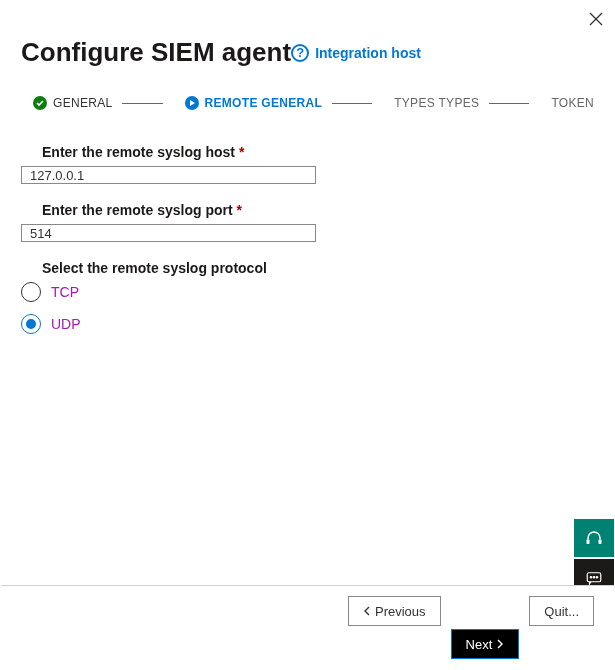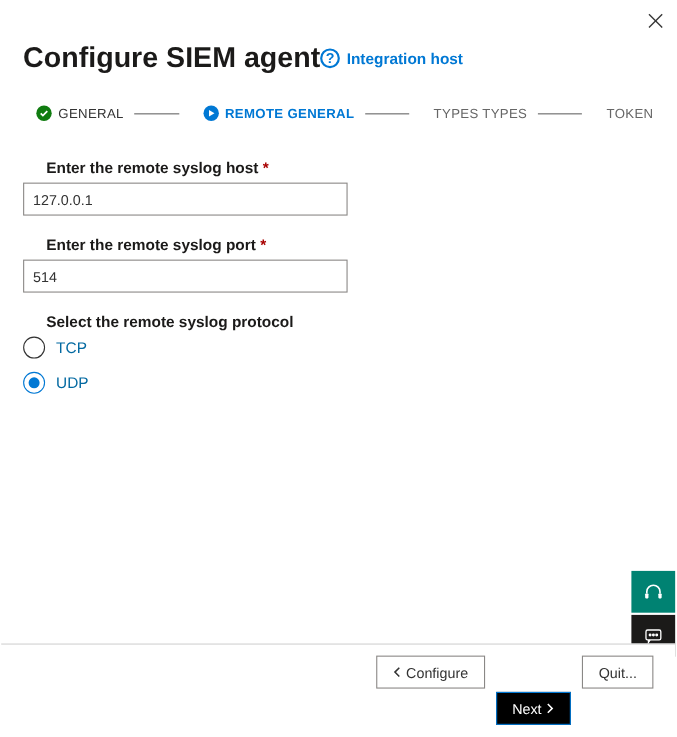--- a/index.html
+++ b/index.html
@@ -82,34 +82,34 @@
   }
 
   
   .field-label {
     font-size:14px;font-weight:600;color:#1b1a19;margin-bottom:6px;
     display:flex;gap:4px;align-items:center;margin-left:21px;
   }
   .req { color:#a80000; }
   .text-input {
     width: 295px;
-    height: 30px;
+    height: 18px;
     border:1px solid #8a8886;
     padding:0 8px;
     font-size:13px;
     font-family:inherit;
     color:#333;
     margin-bottom:18px;
     display:block;
   }
   .radios { margin-top:6px; }
   .radio-row {
     display:flex;align-items:center;gap:10px;
     margin-bottom:12px;cursor:pointer;
-    font-size:14px;color:#0369a1;
+    font-size:14px;color:#a21caf;
   }
   .radio-outer {
     width:20px;height:20px;border:1.5px solid #333;border-radius:50%;
     display:flex;align-items:center;justify-content:center;flex-shrink:0;
   }
   .radio-row.selected .radio-outer { border-color:#0078d4; }
   .radio-inner {
     width:10px;height:10px;border-radius:50%;background:#0078d4;display:none;
   }
   .radio-row.selected .radio-inner { display:block; }
@@ -231,21 +231,21 @@
       <circle cx="12" cy="11" r="1" fill="#fff"></circle>
       <circle cx="16" cy="11" r="1" fill="#fff"></circle>
     </svg>
 </div>
 
 <div class="footer">
   <button class="btn">
     <svg width="8" height="10" viewBox="0 0 8 10">
         <polyline points="6,1 2,5 6,9" fill="none" stroke="#333" stroke-width="1.4"></polyline>
       </svg>
-    <span>Configure</span>
+    <span>Previous</span>
   </button>
   <button class="btn primary">
     <span>Next</span>
     <svg width="8" height="10" viewBox="0 0 8 10">
         <polyline points="2,1 6,5 2,9" fill="none" stroke="#fff" stroke-width="1.4"></polyline>
       </svg>
   </button>
   <button class="btn">
     <span>Quit...</span>
   </button>

